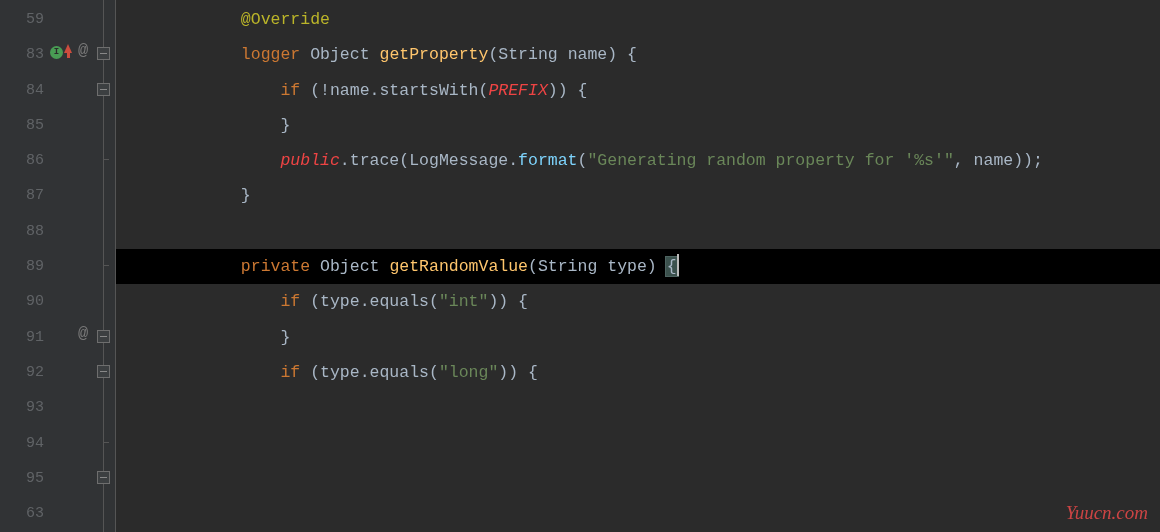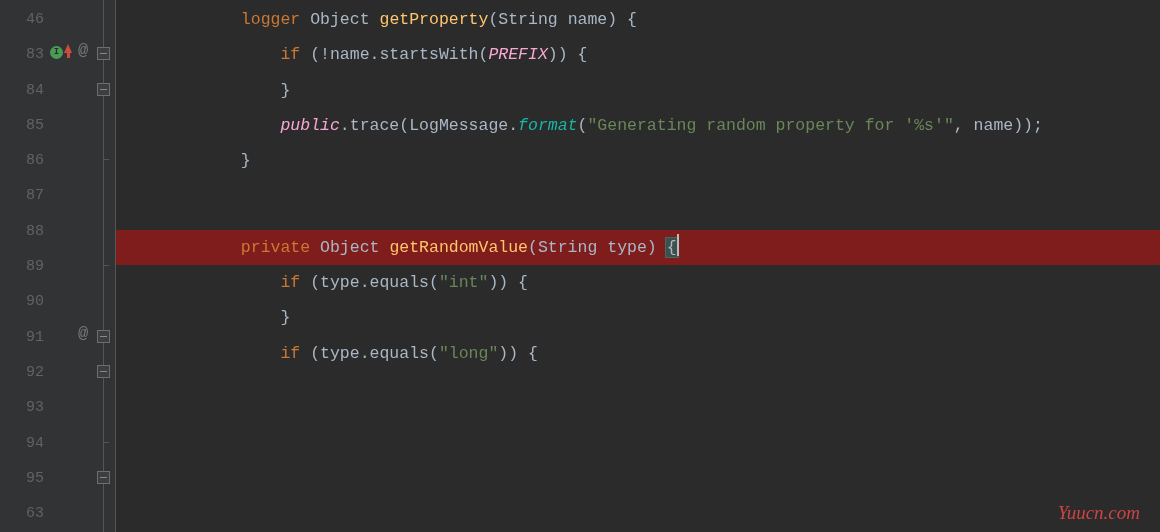--- a/index.html
+++ b/index.html
@@ -145,61 +145,61 @@
       padding-top: 2px;
       position: relative;
     }
     .code-line {
       height: 35.3px;
       line-height: 35.3px;
       white-space: pre;
       padding-left: 6px;
       position: relative;
     }
-    .cur-line { background: #7f1d1d; margin-top: 16px; }
+    .cur-line { background: #000000; }
     .caret {
       display: inline-block;
       width: 2px;
       height: 22px;
       background: #bbbbbb;
       vertical-align: middle;
       position: relative;
       top: -2px;
     }
     .hl-brace {
       background: #3b514d;
       border: 1px solid #4d6360;
       padding: 0 1px;
       margin: 0 -2px;
     }
     .kw { color: #cc7832; }
     .ann { color: #bbb529; }
     .cls { color: #a9b7c6; }
     .mtd { color: #ffc66d; }
-    .fld { color: #f9a8d4; font-style: italic; }
+    .fld { color: #ef4444; font-style: italic; }
     .str { color: #6a8759; }
     .txt { color: #a9b7c6; }
     .ws { color: #a9b7c6; }
-    .mtds { color: #14b8a6; font-style: italic; }
+    .mtds { color: #7dd3fc; }
     .watermark {
       position: absolute;
       bottom: 10px;
-      right: 20px;
+      right: 12px;
       color: #cc4444;
       font-family: Georgia, serif;
       font-size: 19px;
       font-style: italic;
     }
   </style>
 </head>
 <body>
 
 <div class="editor">
   <div class="gutter" id="gutter">
-      <div class="line-num">46</div>
+      <div class="line-num">59</div>
       <div class="line-num">83</div>
       <div class="line-num">84</div>
       <div class="line-num">85</div>
       <div class="line-num">86</div>
       <div class="line-num">87</div>
       <div class="line-num">88</div>
       <div class="line-num">89</div>
       <div class="line-num">90</div>
       <div class="line-num">91</div>
       <div class="line-num">92</div>
@@ -259,20 +259,21 @@
       <div class="fold-mark"></div>
       <div class="fold-mark">
         <div class="fold-end"></div>
       </div>
       <div class="fold-mark">
         <div class="fold-minus"></div>
       </div>
       <div class="fold-mark"></div>
     </div>
   <div class="code-area" id="code">
+    <div class="code-line"><span class="ws">            </span><span class="ann">@Override</span></div>
       <div class="code-line"><span class="ws">            </span><span class="kw">logger</span><span class="ws"> </span><span class="cls">Object</span><span class="ws"> </span><span class="mtd">getProperty</span><span class="txt">(</span><span class="cls">String</span><span class="ws"> </span><span class="txt">name) {</span></div>
       <div class="code-line"><span class="ws">                </span><span class="kw">if</span><span class="ws"> </span><span class="txt">(!name.startsWith(</span><span class="fld">PREFIX</span><span class="txt">)) {</span></div>
       <div class="code-line"><span class="ws">                </span><span class="txt">}</span></div>
       <div class="code-line"><span class="ws">                </span><span class="fld">public</span><span class="txt">.trace(LogMessage.</span><span class="mtds">format</span><span class="txt">(</span><span class="str">"Generating random property for '%s'"</span><span class="txt">, name));</span></div>
       <div class="code-line"><span class="ws">            </span><span class="txt">}</span></div>
       <div class="code-line"></div>
       <div class="code-line cur-line"><span class="ws">            </span><span class="kw">private</span><span class="ws"> </span><span class="cls">Object</span><span class="ws"> </span><span class="mtd">getRandomValue</span><span class="txt">(</span><span class="cls">String</span><span class="ws"> </span><span class="txt">type) </span><span class="txt hl-brace">{</span><span class="caret"></span></div>
       <div class="code-line"><span class="ws">                </span><span class="kw">if</span><span class="ws"> </span><span class="txt">(type.equals(</span><span class="str">"int"</span><span class="txt">)) {</span></div>
       <div class="code-line"><span class="ws">                </span><span class="txt">}</span></div>
       <div class="code-line"><span class="ws">                </span><span class="kw">if</span><span class="ws"> </span><span class="txt">(type.equals(</span><span class="str">"long"</span><span class="txt">)) {</span></div>

